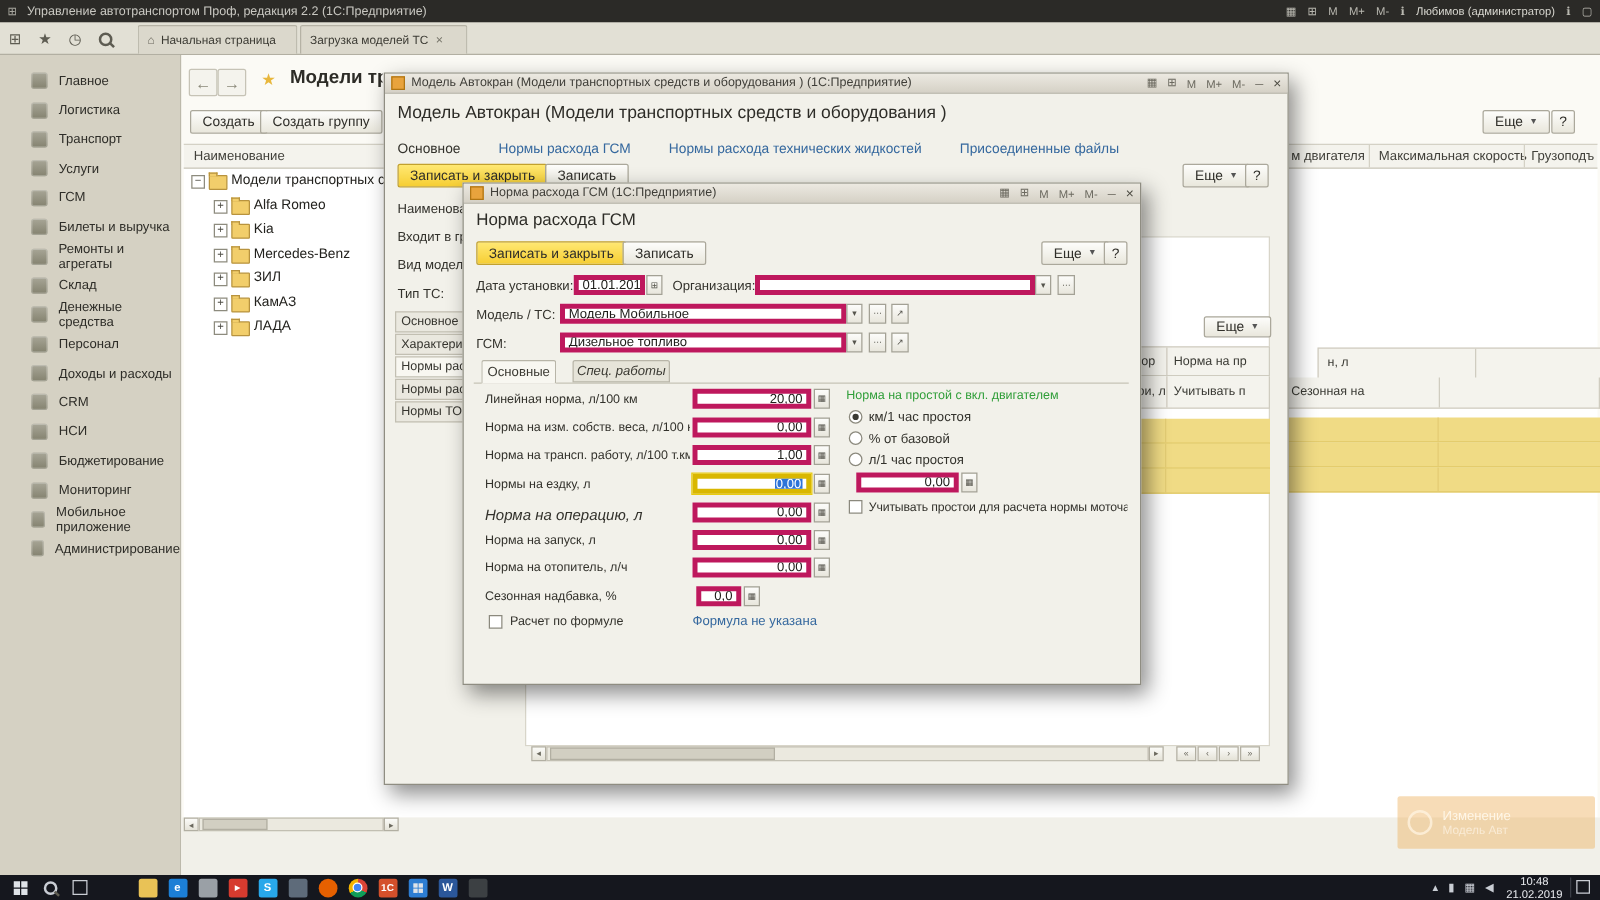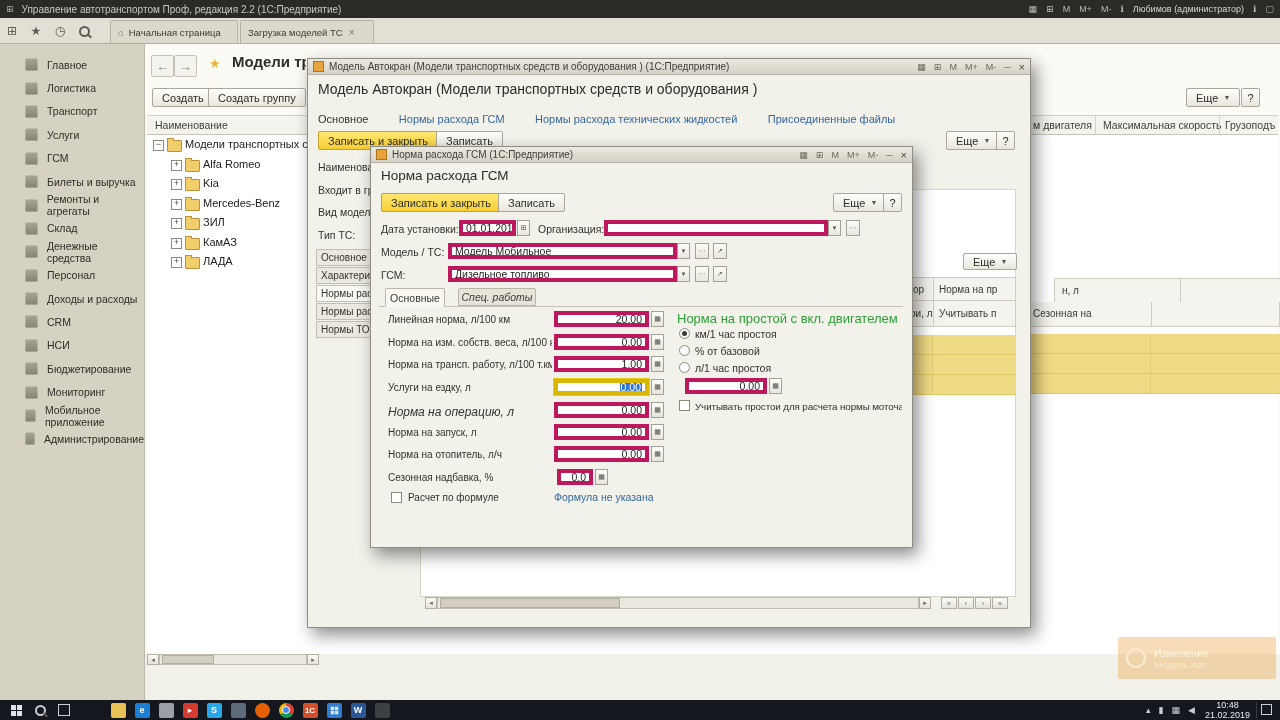--- a/index.html
+++ b/index.html
@@ -451,21 +451,21 @@
         <span>0,00</span>
       </div>
     <div class="sq" style="left:280px;top:187px;">▦</div>
 
     <div class="a flbl" style="left:17px;top:212px;font-size:10px;width:164px;overflow:hidden;">Норма на трансп. работу, л/100 т.км</div>
     <div class="fld num" style="left:183px;top:209px;width:95px;">
         <span>1,00</span>
       </div>
     <div class="sq" style="left:280px;top:209px;">▦</div>
 
-    <div class="a flbl" style="left:17px;top:235px;font-size:10px;width:164px;overflow:hidden;">Услуги на ездку, л</div>
+    <div class="a flbl" style="left:17px;top:235px;font-size:10px;width:164px;overflow:hidden;">Нормы на ездку, л</div>
     <div class="fld num sel" style="left:183px;top:232px;width:95px;">
         <span class="selval">0,00</span>
       </div>
     <div class="sq" style="left:280px;top:232px;">▦</div>
 
     <div class="a flbl" style="left:17px;top:258px;font-size:12px;width:164px;overflow:hidden;font-style:italic;">Норма на операцию, л</div>
     <div class="fld num" style="left:183px;top:255px;width:95px;">
         <span>0,00</span>
       </div>
     <div class="sq" style="left:280px;top:255px;">▦</div>
@@ -485,21 +485,21 @@
     <div class="a flbl" style="left:17px;top:325px;font-size:10px;">Сезонная надбавка, %</div>
     <div class="fld num" style="left:186px;top:322px;width:36px;">
         <span>0,0</span>
       </div>
     <div class="sq" style="left:224px;top:322px;">▦</div>
 
     <div class="chk" style="left:20px;top:345px;"></div>
     <div class="a flbl" style="left:37px;top:345px;font-size:10px;">Расчет по формуле</div>
     <div class="a link" style="left:183px;top:344px;font-size:10.5px;">Формула не указана</div>
 
-    <div class="a green" style="left:306px;top:164px;font-size:13px;">Норма на простой с вкл. двигателем</div>
+    <div class="a green" style="left:306px;top:164px;font-size:10px;">Норма на простой с вкл. двигателем</div>
     <div class="rad on" style="left:308px;top:181px;"></div>
     <div class="a flbl" style="left:324px;top:181px;font-size:10.5px;">км/1 час простоя</div>
     <div class="rad" style="left:308px;top:198px;"></div>
     <div class="a flbl" style="left:324px;top:198px;font-size:10.5px;">% от базовой</div>
     <div class="rad" style="left:308px;top:215px;"></div>
     <div class="a flbl" style="left:324px;top:215px;font-size:10.5px;">л/1 час простоя</div>
 
     <div class="fld num" style="left:314px;top:231px;width:82px;">
         <span>0,00</span>
       </div>

